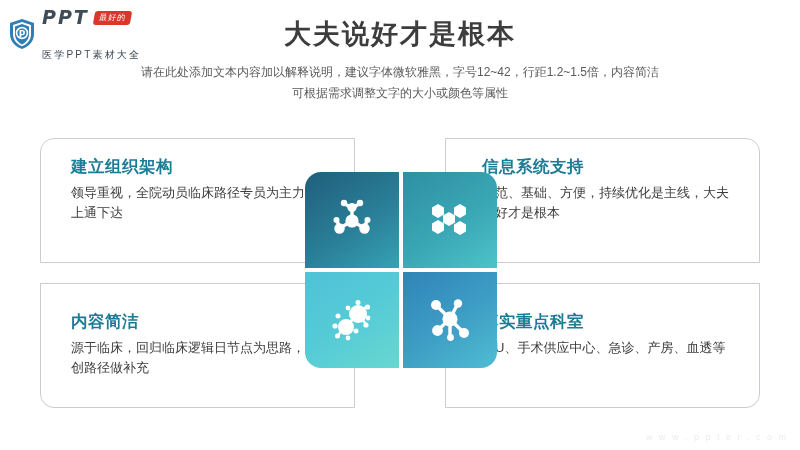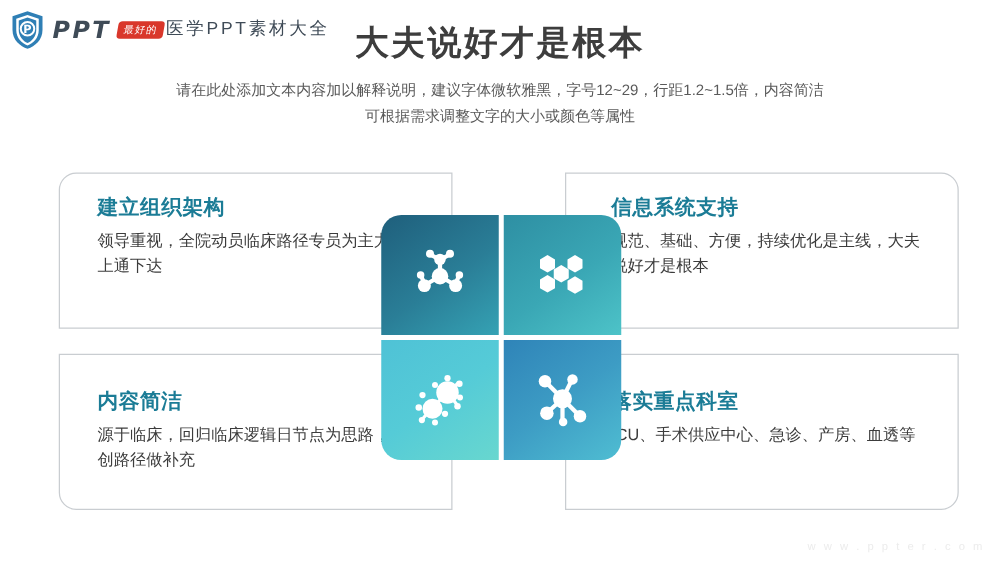--- a/index.html
+++ b/index.html
@@ -7,47 +7,47 @@
     width:800px;height:450px;overflow:hidden;
     background:#ffffff;
     font-family:"Liberation Sans","DejaVu Sans",sans-serif;
     position:relative;
   }
 
   
   .logo{position:absolute;left:8px;top:8px;display:flex;align-items:center;gap:6px;}
   .shield{width:28px;height:32px;position:relative;flex:0 0 auto;}
   .shield svg{display:block;}
-  .logo-txt{display:flex;flex-direction:row;justify-content:center;gap:2px;}
+  .logo-txt{display:flex;flex-direction:column;justify-content:center;gap:8px;}
   .logo-row1{display:flex;align-items:center;gap:5px;}
   .logo-ppt{
     font-size:19px;font-weight:bold;color:#3f4b57;letter-spacing:2px;
     font-style:italic;line-height:1;font-family:"DejaVu Sans",sans-serif;
   }
   .logo-badge{
     background:#d9372b;color:#fff;font-size:8px;line-height:1;
     padding:3px 5px 3px 5px;border-radius:3px;letter-spacing:1px;
     transform:skewX(-10deg);
   }
   .logo-sub{
-    font-size:14px;color:#3f4b57;letter-spacing:2.2px;line-height:1;
+    font-size:10px;color:#3f4b57;letter-spacing:2.2px;line-height:1;margin-top:15px;
   }
 
   
   .page-title{
     position:absolute;left:0;right:0;top:16px;text-align:center;
     font-size:27px;font-weight:bold;color:#3d3d3d;letter-spacing:2px;
   }
   .page-sub{
     position:absolute;left:0;right:0;top:62px;text-align:center;
     font-size:12px;color:#5a5a5a;line-height:1.75;
   }
 
   
-  .grid{position:absolute;left:47px;top:138px;width:689px;height:270px;}
+  .grid{position:absolute;left:40px;top:138px;width:689px;height:270px;}
   .card{
     position:absolute;width:315px;height:125px;
     border:1px solid #c9cdd1;background:#fff;box-sizing:border-box;
   }
   .card.tl{left:0;top:0;border-radius:14px 0 0 0;}
   .card.tr{left:405px;top:0;border-radius:0 14px 0 0;}
   .card.bl{left:0;top:145px;border-radius:0 0 0 14px;}
   .card.br{left:405px;top:145px;border-radius:0 0 14px 0;}
 
   .card-inner{padding:18px 20px 0 30px;}
@@ -106,21 +106,21 @@
       <span class="logo-ppt">PPT</span>
       <span class="logo-badge">最好的</span>
     </span>
     <span class="logo-sub">医学PPT素材大全</span>
   </span>
 </div>
 
 <div class="page-title">大夫说好才是根本</div>
 
 <div class="page-sub">
-  <div>请在此处添加文本内容加以解释说明，建议字体微软雅黑，字号12~29，行距1.2~1.5倍，内容简洁</div>
+  <div>请在此处添加文本内容加以解释说明，建议字体微软雅黑，字号12~42，行距1.2~1.5倍，内容简洁</div>
   <div>可根据需求调整文字的大小或颜色等属性</div>
 </div>
 
 <div class="grid">
 
   <div class="card tl">
     <div class="card-inner">
       <p class="c-title">建立组织架构</p>
       <p class="c-body">领导重视，全院动员临床路径专员为主力，上通下达</p>
     </div>

